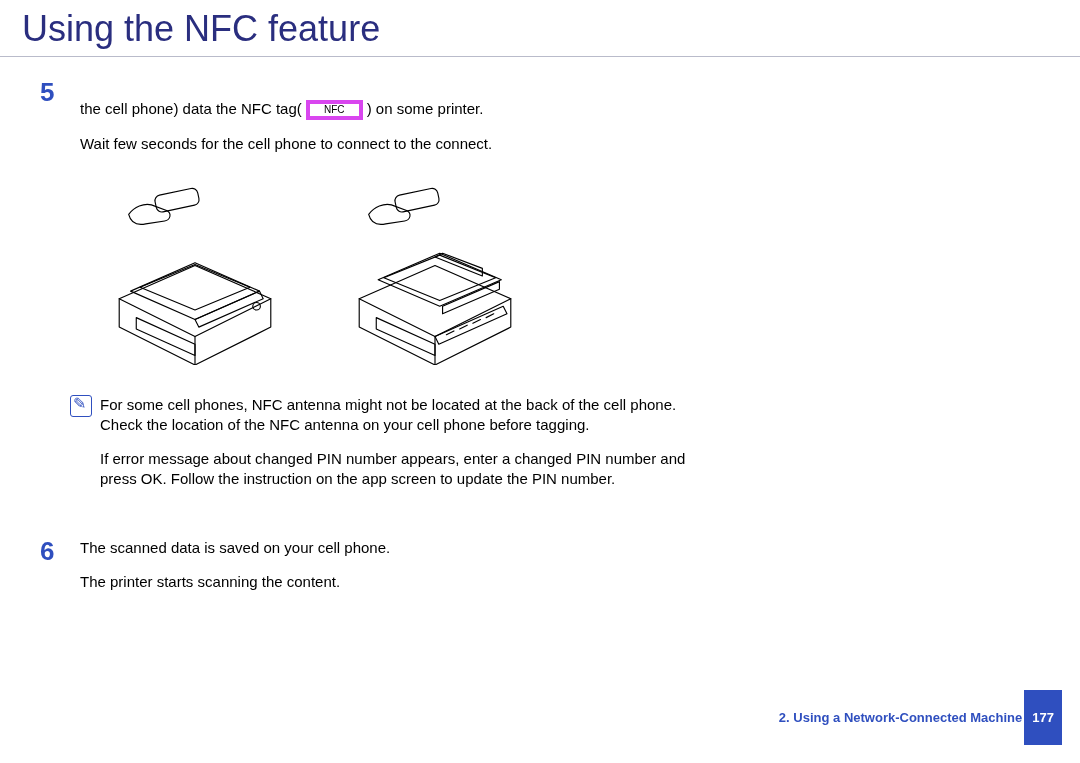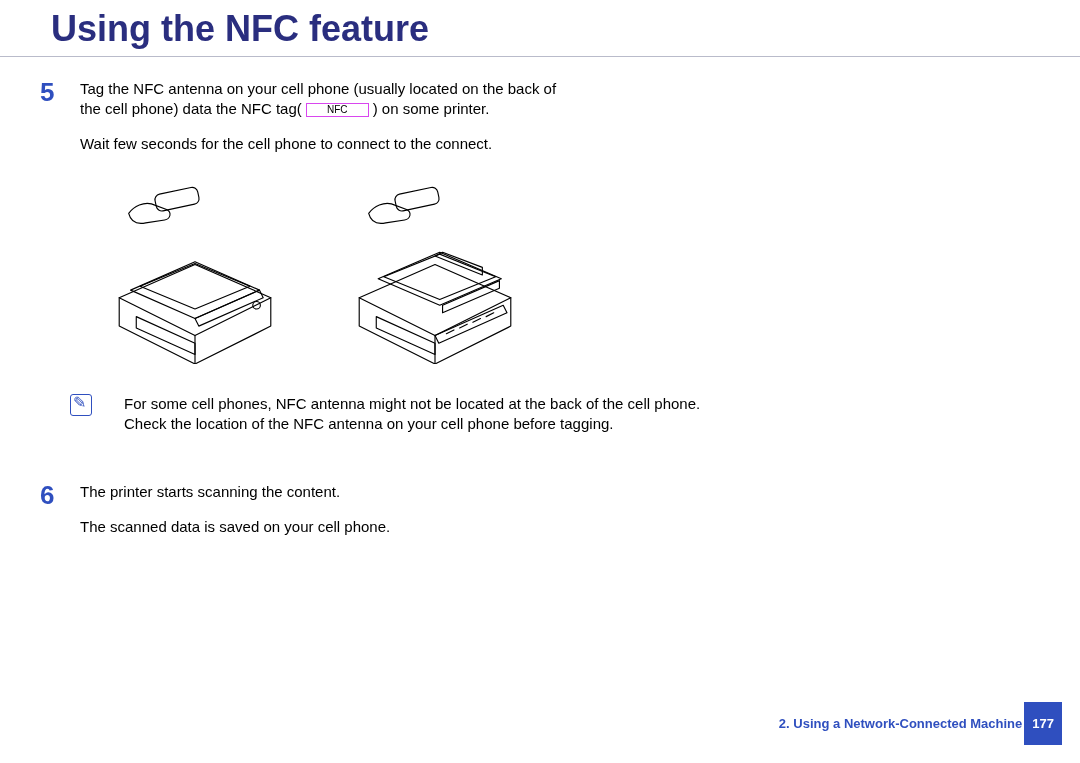--- a/index.html
+++ b/index.html
@@ -7,26 +7,25 @@
     padding: 0;
     width: 1080px;
     height: 763px;
     background: #fff;
     font-family: Arial, Helvetica, sans-serif;
     color: #000;
     position: relative;
     overflow: hidden;
   }
   .title {
-    font-weight: 700;
+    font-weight: 400;
     font-size: 36px;
     color: #2a2e7f;
     padding: 8px 0 6px 22px;
     font-family: "Segoe UI", Arial, sans-serif;
-    margin-left: 29px;
   }
   .rule-line {
     border-top: 1px solid #b9bbca;
     margin: 0 0 0 0;
   }
   .content {
     position: relative;
     padding: 22px 40px 0 40px;
     width: 720px;
     font-size: 15px;
@@ -44,37 +43,37 @@
     color: #2f4fbf;
     width: 22px;
     flex: 0 0 22px;
     line-height: 1;
   }
   .step-body { flex: 1; }
   .step-body p { margin: 0 0 14px 0; }
   .nfc-tag-box {
     display: inline-block;
     font-size: 10px;
-    border: 1px solid #d946ef;
-    padding: 1px 20px;
+    border: 4px solid #d946ef;
+    padding: 1px 14px;
     vertical-align: 1px;
     line-height: 1;
   }
 
   .illus-row {
     display: flex;
     gap: 50px;
     margin: 10px 0 30px 60px;
   }
   .printer-illus { width: 190px; height: 180px; }
 
   .note-block {
     display: flex;
     align-items: flex-start;
-    gap: 32px;
+    gap: 8px;
     margin: 0 0 34px 30px;
     max-width: 640px;
   }
   .note-icon {
     flex: 0 0 20px;
     height: 20px;
     border: 1px solid #2f4fbf;
     border-radius: 3px;
     color: #2f4fbf;
     position: relative;
@@ -98,39 +97,39 @@
   }
   .footer-chapter {
     color: #2f4fbf;
     font-weight: 700;
     font-family: "Segoe UI", Arial, sans-serif;
   }
   .footer-page {
     background: #2f4fbf;
     color: #fff;
     font-weight: 700;
-    padding: 14px 8px;
+    padding: 20px 8px;
   }
 
   
   svg { stroke: #000; stroke-width: 1.2; fill: none; stroke-linejoin: round; stroke-linecap: round; }
 </style>
 </head>
 <body>
 
 <div class="title">Using the NFC feature</div>
 <div class="rule-line"></div>
 
 <div class="content">
 
   <div class="step">
     <div class="step-num">5</div>
     <div class="step-body">
       <p>
-        <span>Tag the NFC antenna on your cell phone (usually located on the back of</span><br>
+        <br>
         <span>the cell phone) data the NFC tag(</span>
         <span class="nfc-tag-box">NFC</span>
         <span> ) on some printer.</span>
       </p>
       <p>Wait few seconds for the cell phone to connect to the connect.</p>
     </div>
   </div>
 
   <div class="illus-row">
 
@@ -180,28 +179,29 @@
         <line x1="154" y1="140" x2="162" y2="136"></line>
         <path d="M38 140 L100 168 L100 180 L38 152 Z"></path>
       </g>
     </svg>
   </div>
 
   <div class="note-block">
     <div class="note-icon"></div>
     <div class="note-body">
       <p>For some cell phones, NFC antenna might not be located at the back of the cell phone. Check the location of the NFC antenna on your cell phone before tagging.</p>
+      <p>If error message about changed PIN number appears, enter a changed PIN number and press OK. Follow the instruction on the app screen to update the PIN number.</p>
     </div>
   </div>
 
   <div class="step">
     <div class="step-num">6</div>
     <div class="step-body">
+      <p>The scanned data is saved on your cell phone.</p>
       <p>The printer starts scanning the content.</p>
-      <p>The scanned data is saved on your cell phone.</p>
     </div>
   </div>
 
 
 </div>
 
 <div class="footer">
   <span class="footer-chapter">2.  Using a Network-Connected Machine</span>
   <span class="footer-page">177</span>
 </div>

